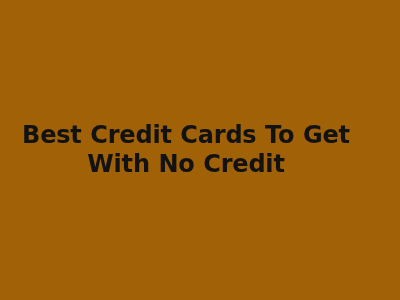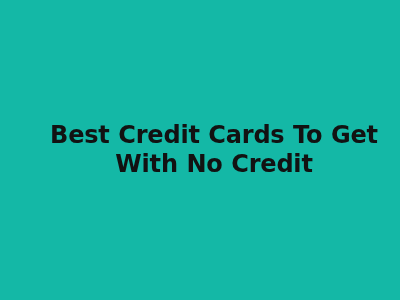--- a/index.html
+++ b/index.html
@@ -14,22 +14,22 @@
     font-family: "DejaVu Sans", sans-serif;
   }
 
   #banner {
     position: relative;
     width: 400px;
     height: 300px;
     box-sizing: border-box;
     display: flex;
     align-items: center;
-    justify-content: flex-end;
-    background: #14b8a6;
+    justify-content: flex-start;
+    background: #a16207;
   }
 
   #headline {
     width: 372px;
     margin: 0;
     padding: 0;
     text-align: center;
     color: #121212;
     font-family: "DejaVu Sans", sans-serif;
     font-size: 24px;

